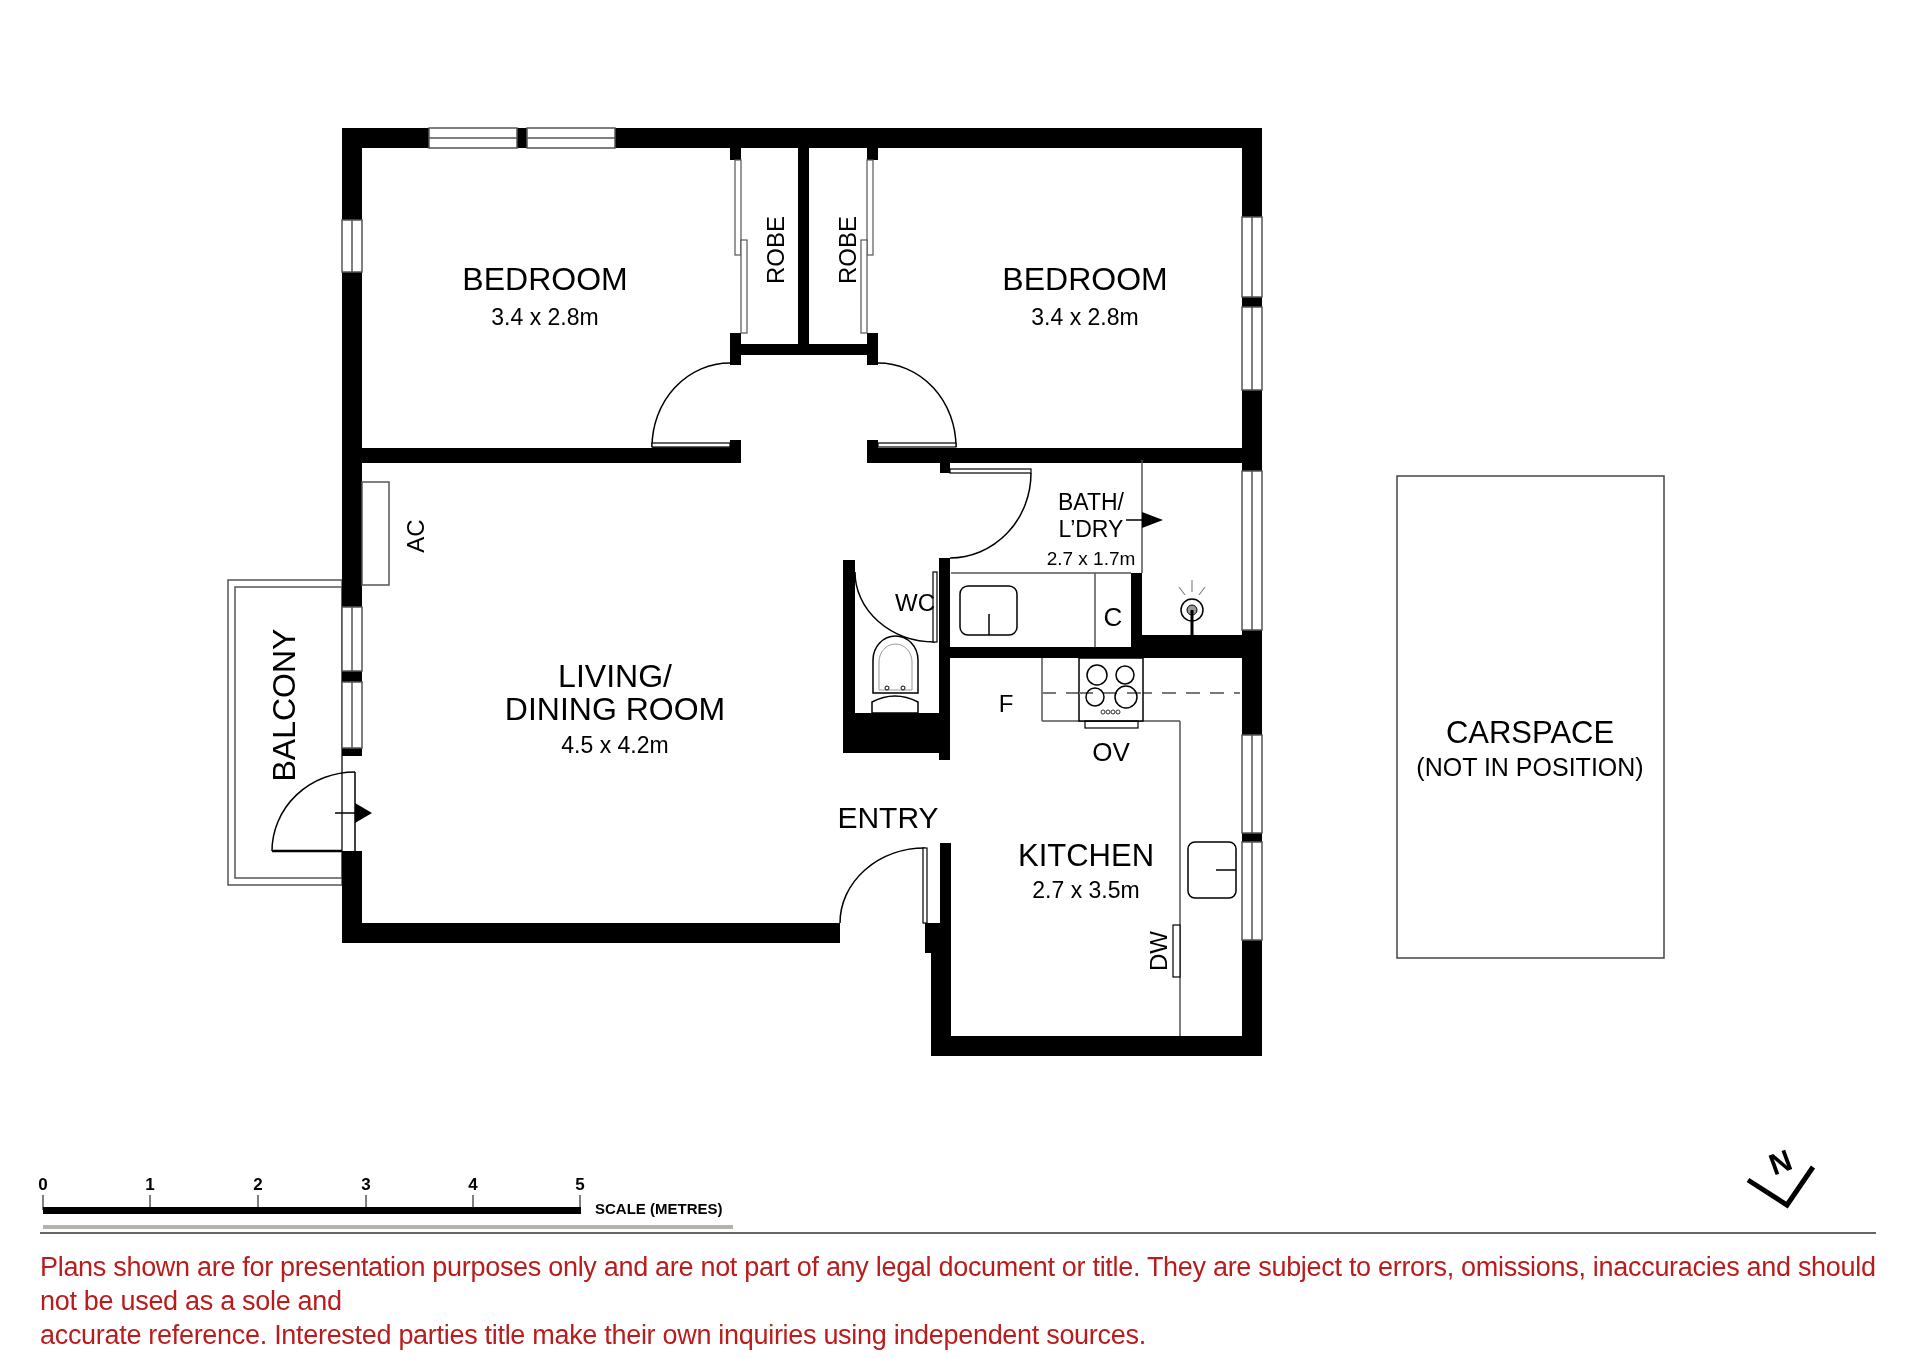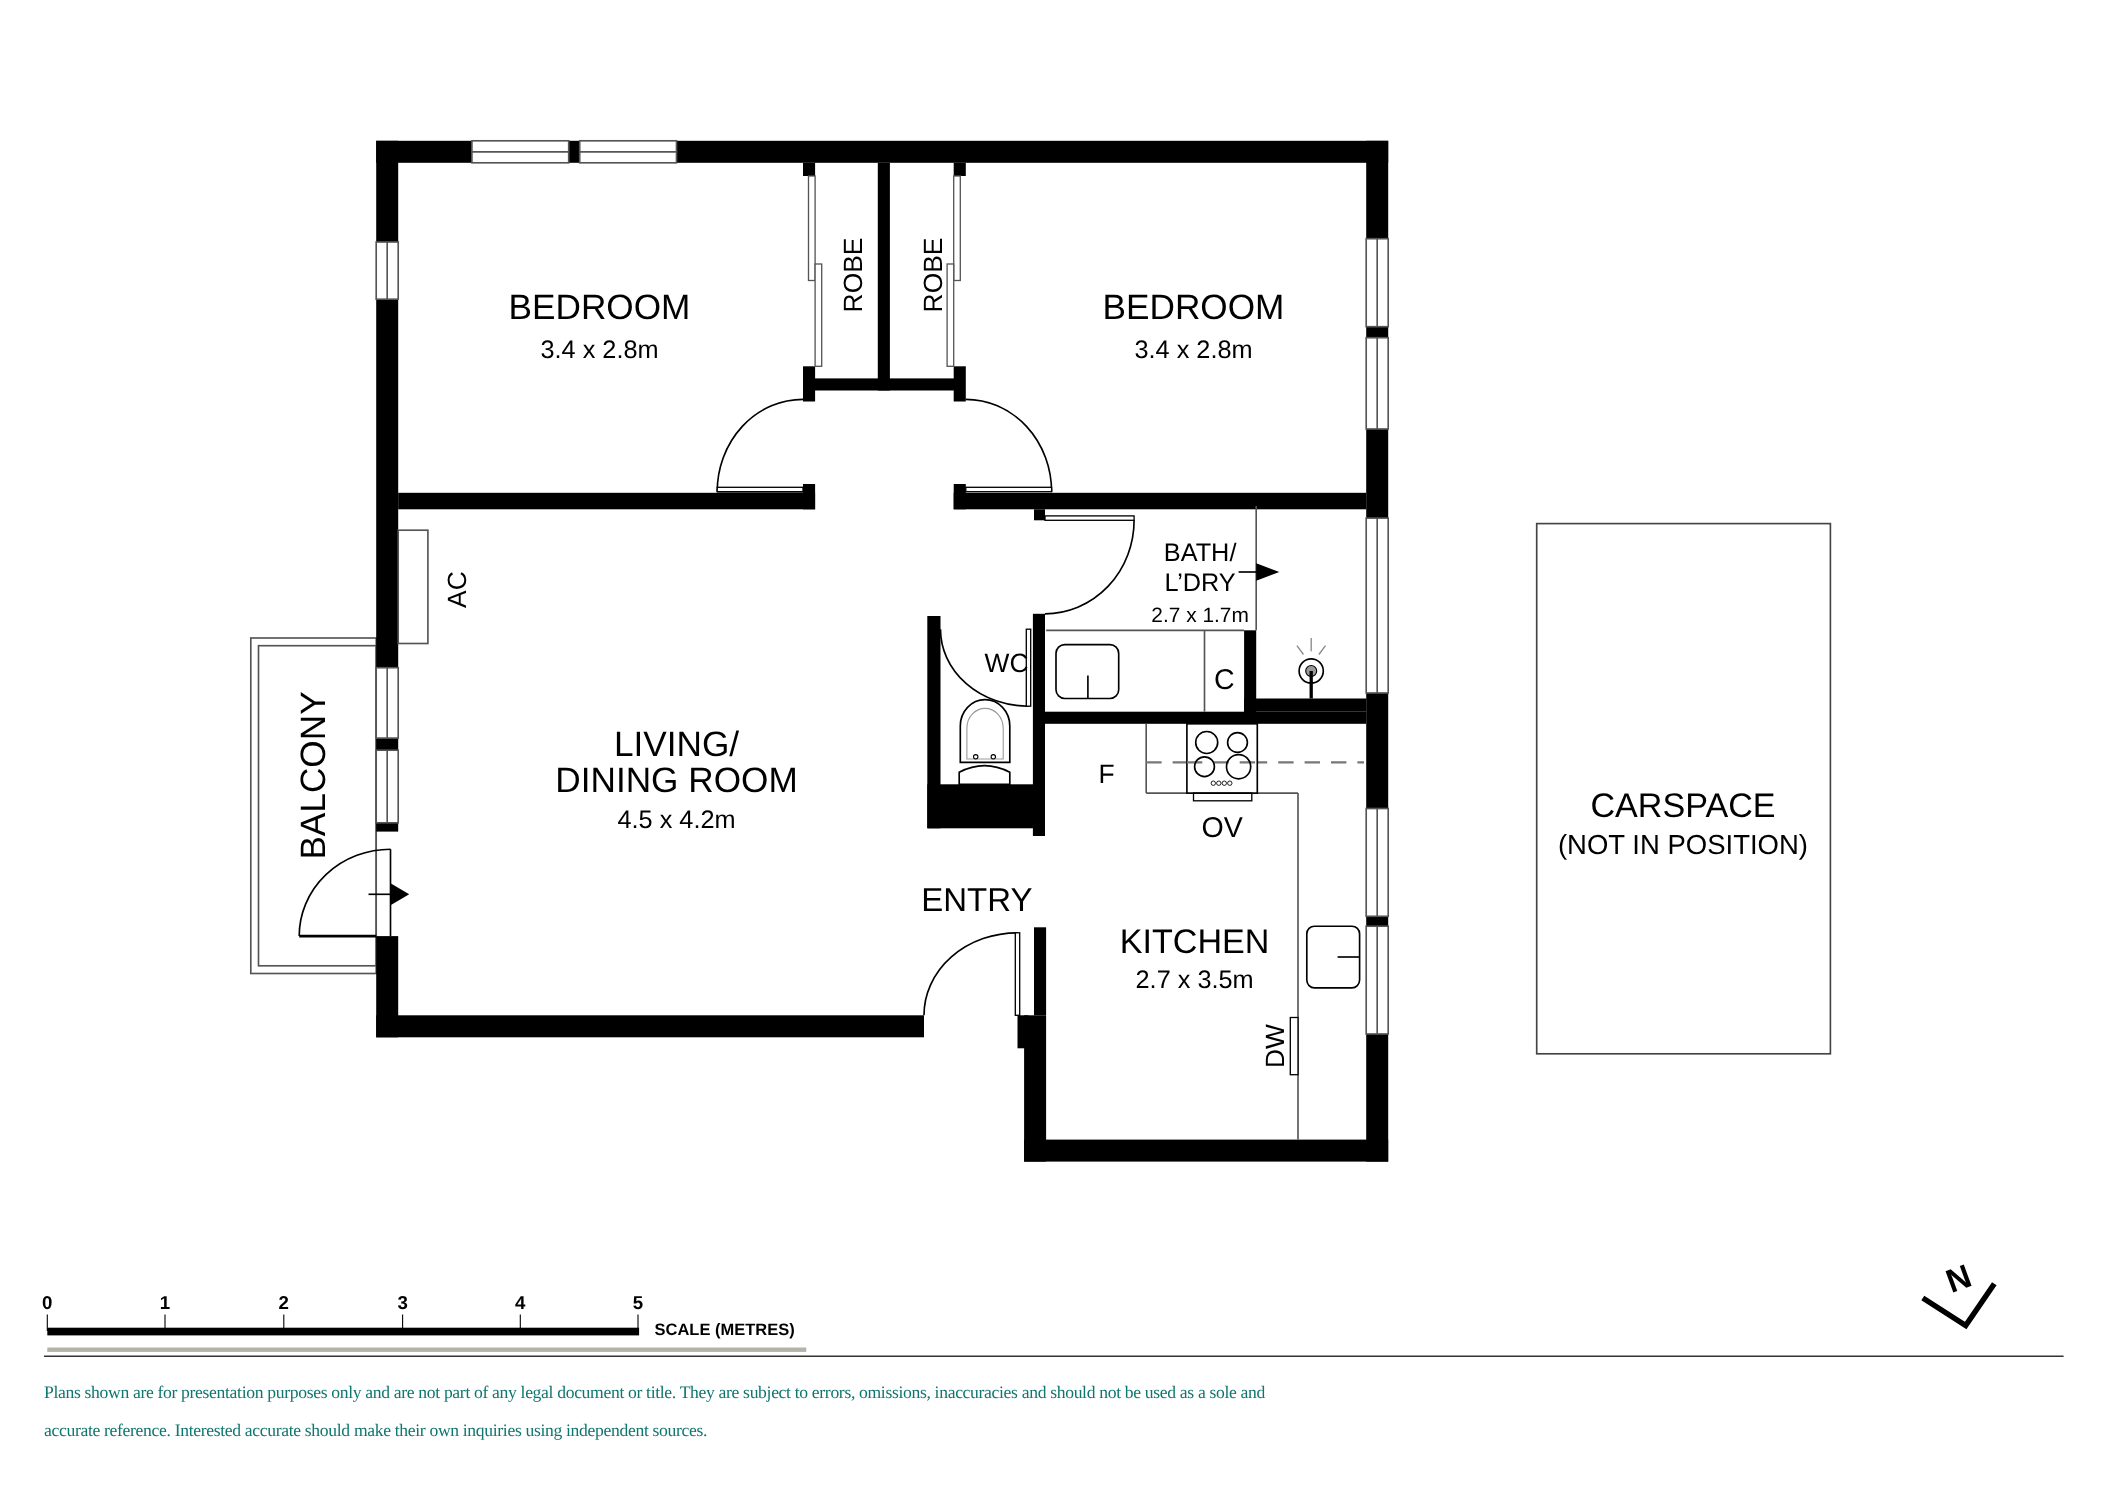--- a/index.html
+++ b/index.html
@@ -2,21 +2,21 @@
 <html><head>
   <meta charset="utf-8">
   <style>
     html, body { margin: 0; padding: 0; background: #ffffff; }
     body { width: 1920px; height: 1358px; position: relative; overflow: hidden; font-family: "Liberation Sans", sans-serif; }
     #plan { position: absolute; left: 0; top: 0; }
     .wall { fill: #000000; }
     .thin { fill: none; stroke: #000000; stroke-width: 1.5; }
     .win { fill: #ffffff; stroke: #555555; stroke-width: 1.5; }
     .room-label { font-family: "Liberation Sans", sans-serif; fill: #000; }
-    .disclaimer { position: absolute; left: 40px; top: 1250px; width: 1850px; font-family: Liberation Serif, serif; font-size: 16px; line-height: 34px; color: #0f766e; letter-spacing: -0.3px; }
+    .disclaimer { position: absolute; left: 40px; top: 1250px; width: 1850px; font-family: Liberation Sans, sans-serif; font-size: 27px; line-height: 34px; color: #b91c1c; letter-spacing: -0.3px; }
     .scale-title { font-family: "Liberation Sans", sans-serif; font-weight: bold; }
   </style>
 </head>
 <body>
 
 <svg id="plan" width="1920" height="1358" viewBox="0 0 1920 1358" xmlns="http://www.w3.org/2000/svg">
 
   <g>
     <rect x="228" y="580" width="114" height="305" fill="none" stroke="#555" stroke-width="1.5"></rect>
     <rect x="235" y="587" width="107" height="291" fill="none" stroke="#555" stroke-width="1.5"></rect>
@@ -275,14 +275,14 @@
   <g>
     <text class="scale-title" x="0" y="0" font-size="30" text-anchor="middle" transform="translate(1784 1172) rotate(-20)">N</text>
     <polyline points="1748,1180 1787,1205 1813,1167" fill="none" stroke="#000" stroke-width="5" stroke-linejoin="miter"></polyline>
   </g>
 
   <line x1="40" y1="1233" x2="1876" y2="1233" stroke="#333" stroke-width="1.3"></line>
 </svg>
 
 <div class="disclaimer">
   <div>Plans shown are for presentation purposes only and are not part of any legal document or title. They are subject to errors, omissions, inaccuracies and should not be used as a sole and</div>
-  <div>accurate reference. Interested accurate should make their own inquiries using independent sources.</div>
+  <div>accurate reference. Interested parties title make their own inquiries using independent sources.</div>
 </div>
 
 </body></html>

